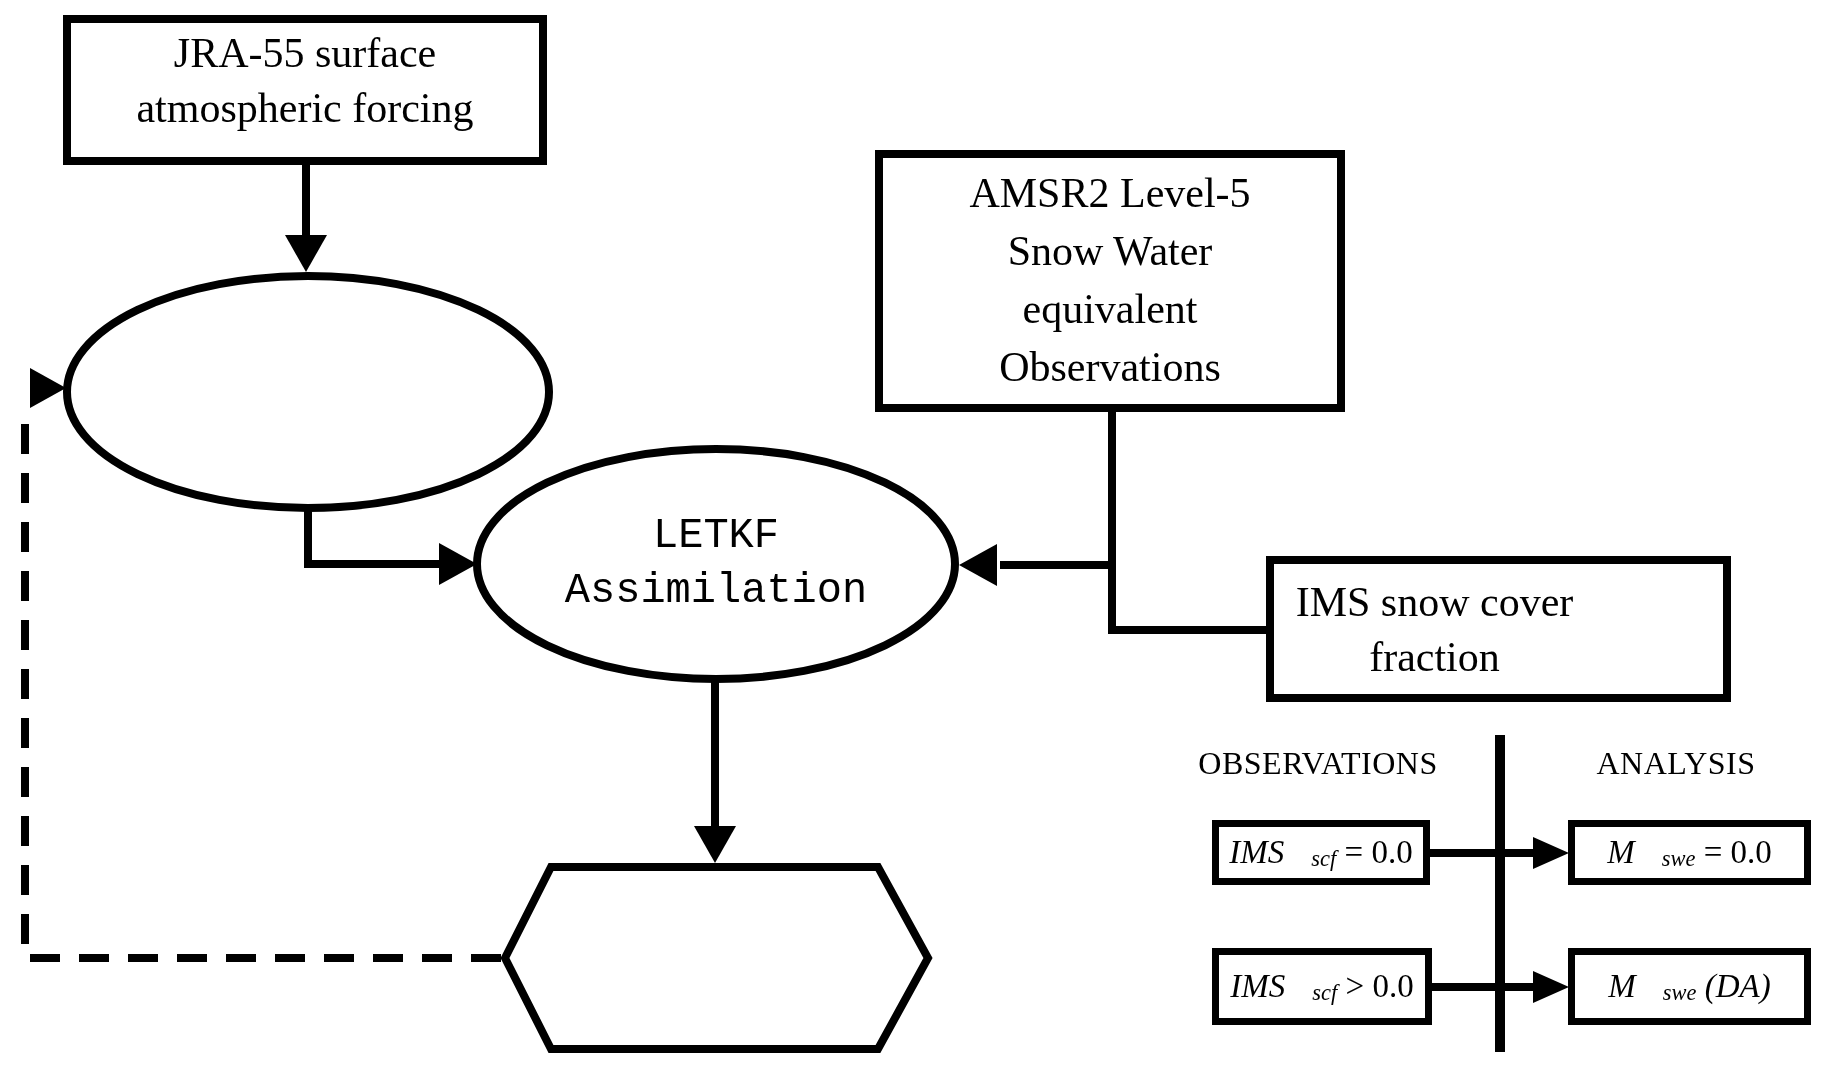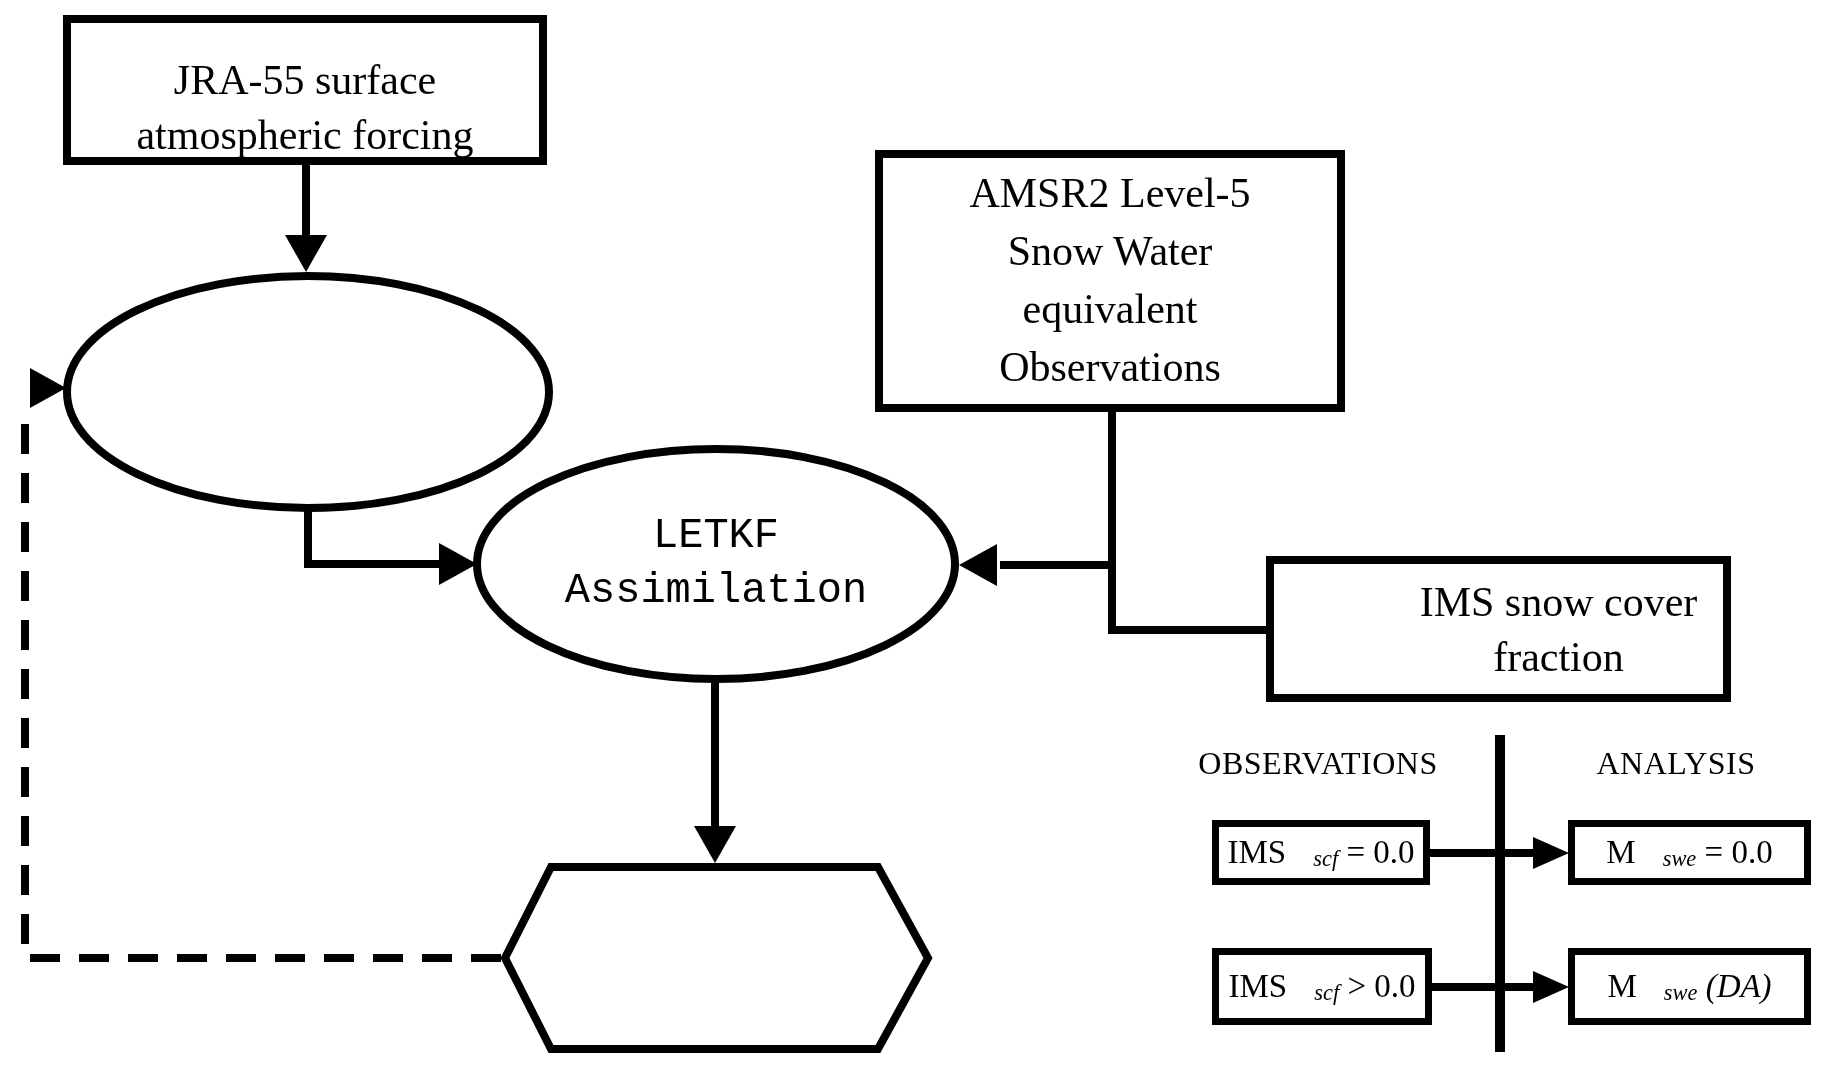--- a/index.html
+++ b/index.html
@@ -14,21 +14,21 @@
   }
   .legend-head{
     position:absolute;display:flex;align-items:center;justify-content:center;
     font-size:32px;letter-spacing:0.5px;color:#000;
   }
   .lbox{
     position:absolute;box-sizing:border-box;border:7px solid #000;background:#fff;
     display:flex;align-items:center;justify-content:center;font-size:33px;color:#000;
   }
   .lbox span{white-space:pre;}
-  .m-base{text-align:right;}
+  .m-base{font-style:italic;text-align:right;}
   .m-sub{font-style:italic;font-size:0.68em;position:relative;top:0.28em;margin-left:27px;}
   .m-rest{font-style:normal;}
   .m-extra{font-style:italic;}
 </style>
 </head>
 <body>
 
 <div class="canvas">
 
   <svg class="layer" viewBox="0 0 1827 1073">
@@ -63,33 +63,33 @@
     <polygon points="66,388 30,368 30,408" fill="#000"></polygon>
 
     <line x1="1500" y1="735" x2="1500" y2="1052" stroke="#000" stroke-width="10"></line>
 
     <line x1="1430" y1="853" x2="1537" y2="853" stroke="#000" stroke-width="8"></line>
     <polygon points="1569,853 1533,837 1533,869" fill="#000"></polygon>
     <line x1="1432" y1="987" x2="1537" y2="987" stroke="#000" stroke-width="8"></line>
     <polygon points="1569,987 1533,971 1533,1003" fill="#000"></polygon>
   </svg>
 
-  <div class="lbl" style="left:63px;top:33px;width:484px;height:150px;">JRA-55 surface
+  <div class="lbl" style="left:63px;top:6px;width:484px;height:150px;">JRA-55 surface
 atmospheric forcing</div>
 
 
   <div class="lbl" style="left:875px;top:152px;width:470px;height:258px;line-height:1.38;">AMSR2 Level-5
 Snow Water
 equivalent
 Observations</div>
 
   <div class="lbl" style="left:477px;top:449px;width:478px;height:230px;font-family:Liberation Mono, monospace;">LETKF
 Assimilation</div>
 
-  <div class="lbl" style="left:1326px;top:556px;width:465px;height:148px;">IMS snow cover
+  <div class="lbl" style="left:1202px;top:556px;width:465px;height:148px;">IMS snow cover
 fraction</div>
 
 
   <div class="legend-head" style="left:1193px;top:742px;width:250px;height:42px;">OBSERVATIONS</div>
   <div class="legend-head" style="left:1551px;top:742px;width:250px;height:42px;">ANALYSIS</div>
 
   <div class="lbox" style="left:1212px;top:820px;width:218px;height:65px;">
     <span class="m-base">IMS</span>
       <span class="m-sub">scf</span>
       <span class="m-rest"> = 0.0</span>

